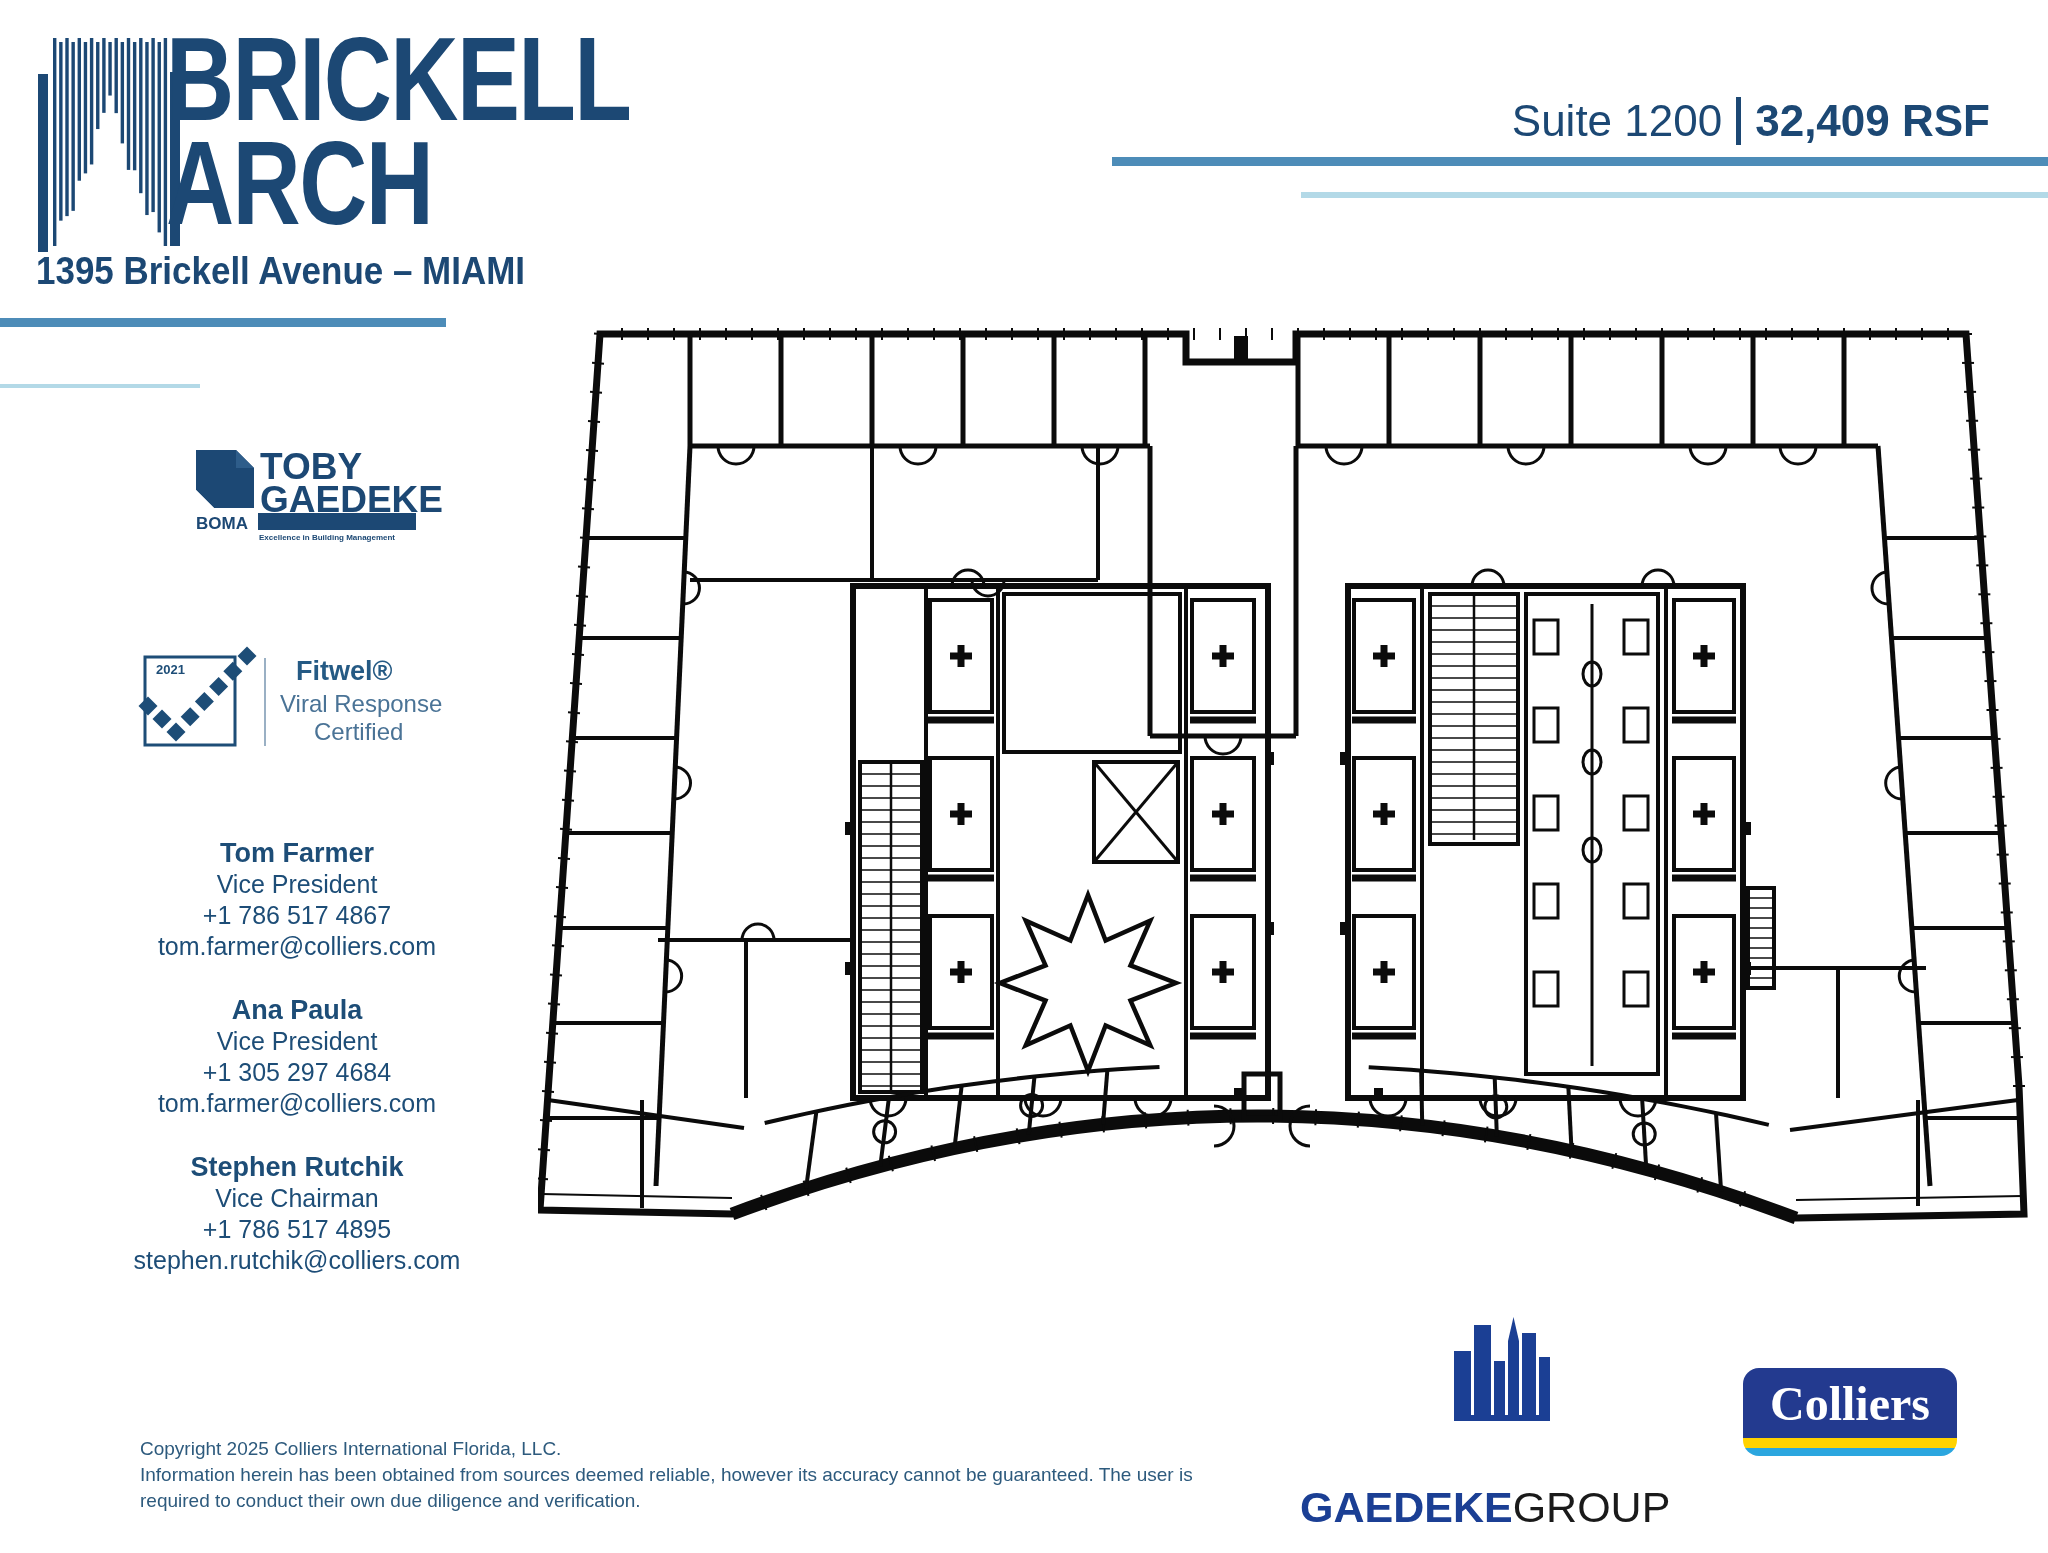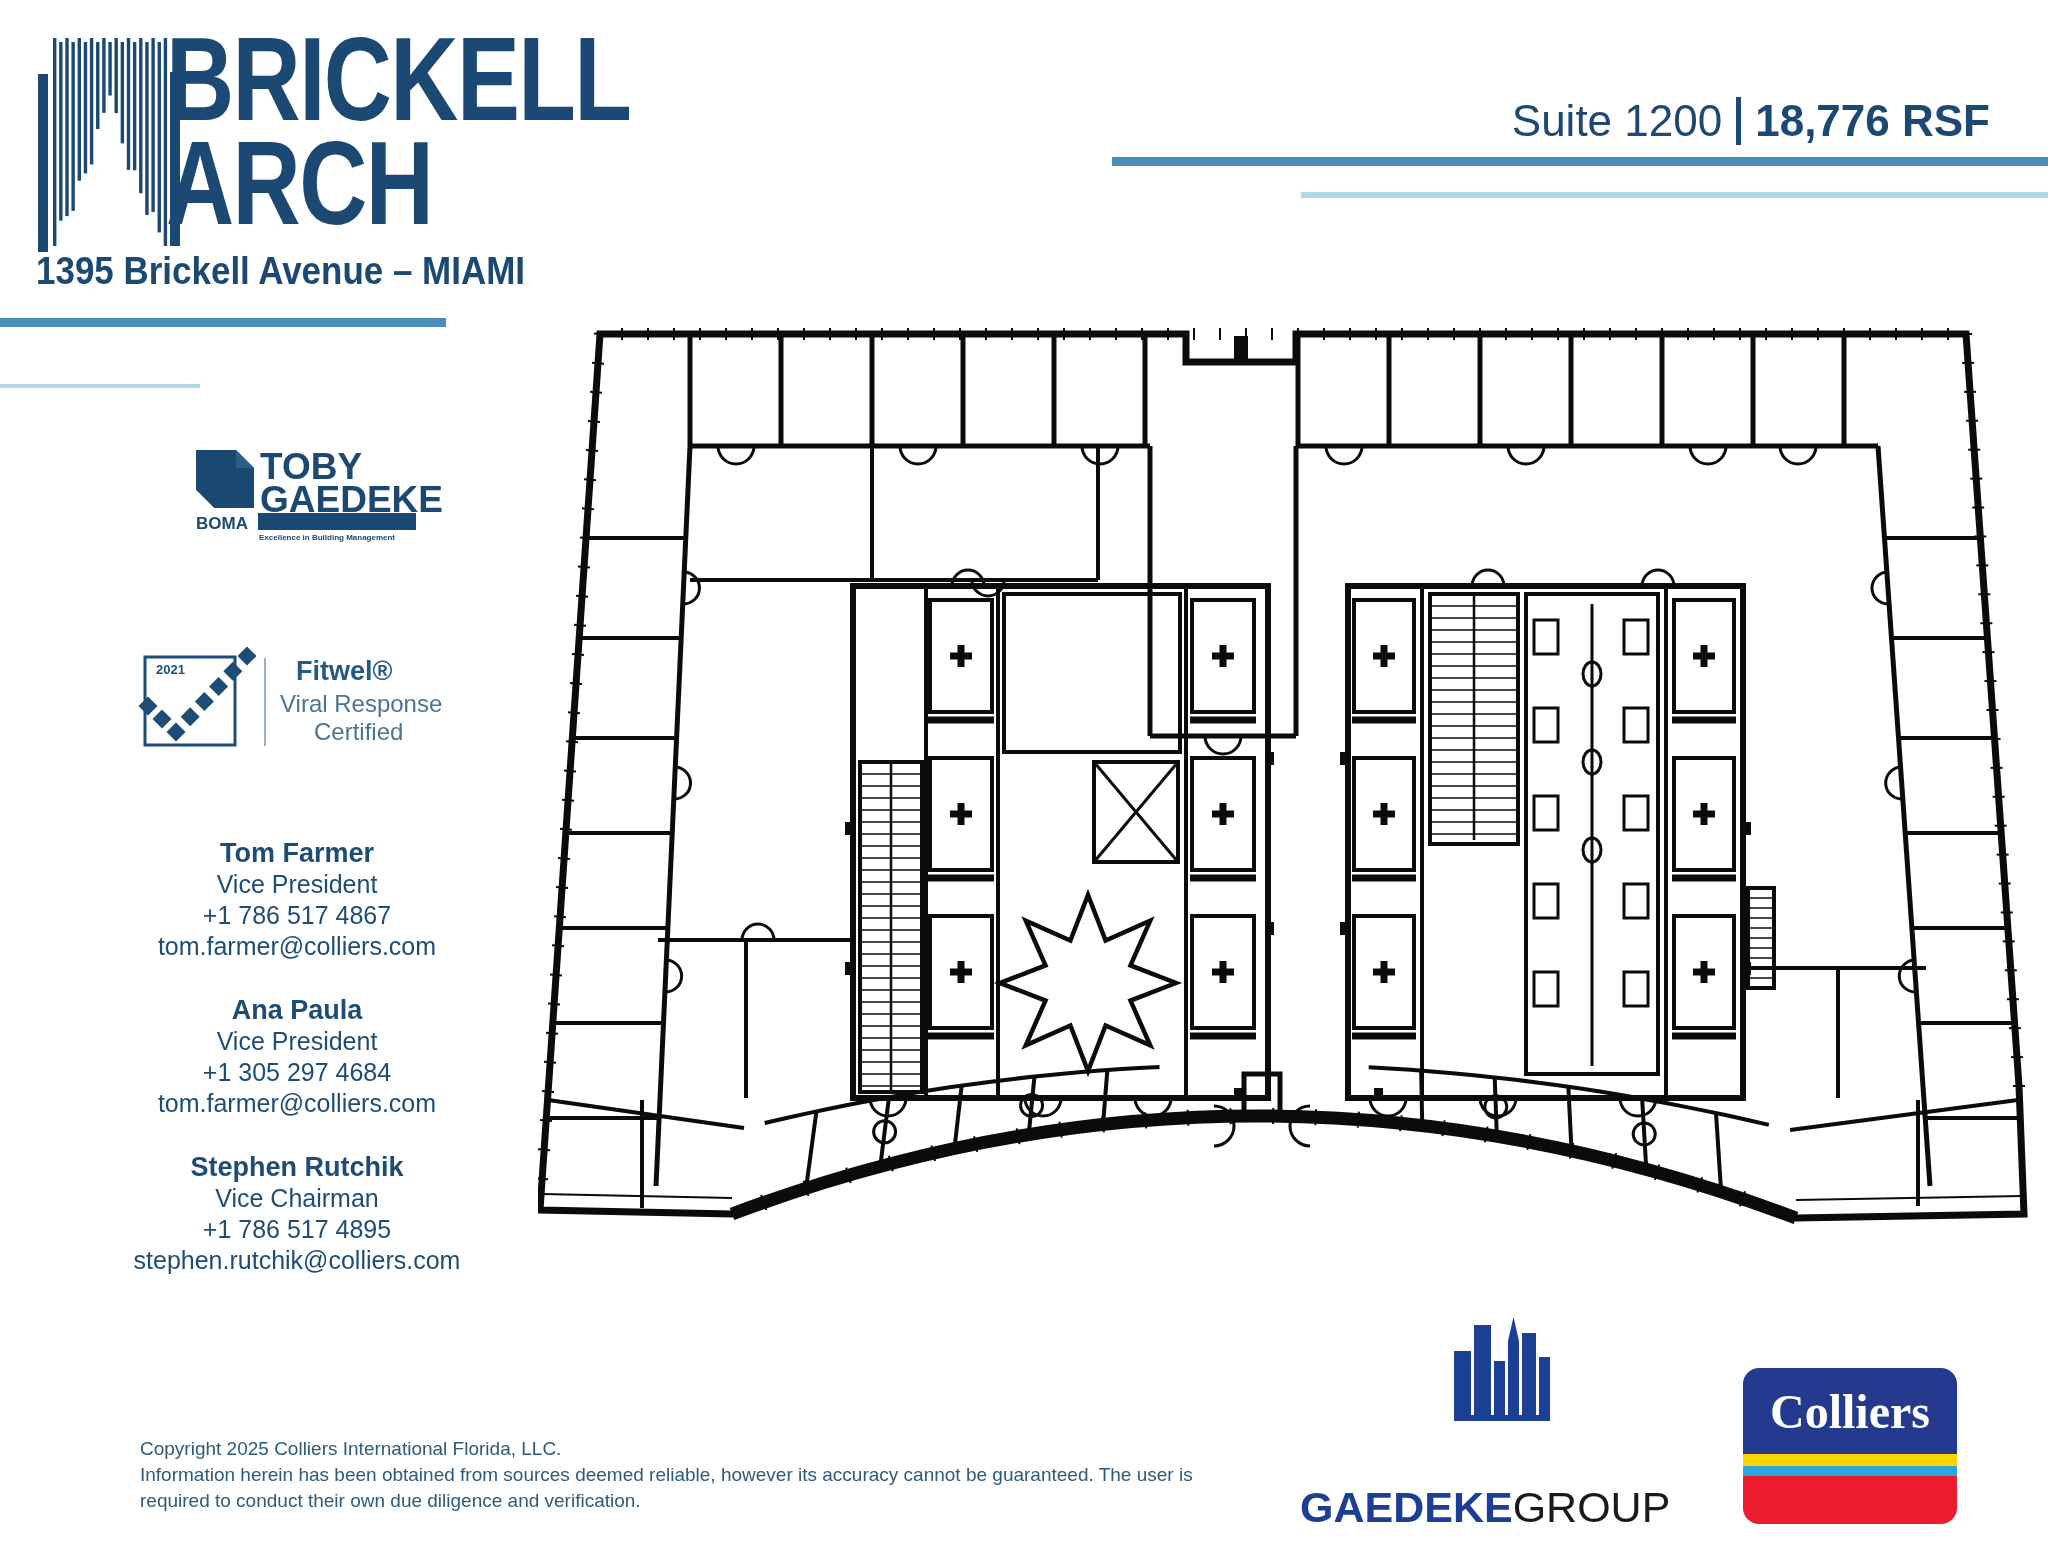--- a/index.html
+++ b/index.html
@@ -41,21 +41,21 @@
   
   #contacts{left:37px;top:838px;width:520px;text-align:center;color:#1d4d77;}
   .contact{margin-bottom:33px;}
   .contact .name{font-size:27px;font-weight:800;line-height:31px;}
   .contact div{font-size:25px;line-height:31px;}
   
   #copyright{left:140px;top:1436px;font-size:19px;line-height:26px;color:#2d5a7d;}
   #gaedeke-text{left:1300px;top:1462px;font-size:43px;white-space:nowrap;margin-top:21px;}
   #gaedeke-text .p1{color:#1b3f94;font-weight:800;}
   #gaedeke-text .p2{color:#1a1a1a;font-weight:400;}
-  #colliers{left:1743px;top:1368px;width:214px;height:156px;border-radius:16px;overflow:hidden;
+  #colliers{left:1743px;top:1368px;width:214px;height:88px;border-radius:16px;overflow:hidden;
     display:flex;flex-direction:column;}
   #colliers .blue{height:86px;background:#233a8f;display:flex;align-items:center;justify-content:center;}
   #colliers .blue span{color:#ffffff;font-family:"Liberation Serif",serif;font-weight:700;font-size:48px;}
   #colliers .s1{height:12px;background:#ffd200;}
   #colliers .s2{height:10px;background:#2ba6df;}
   #colliers .s3{flex:1;background:#ea1c2d;}
 </style>
 </head>
 <body>
 
@@ -84,21 +84,21 @@
   </svg>
 <div class="abs brand-line" id="brand1">BRICKELL</div>
 <div class="abs brand-line" id="brand2">ARCH</div>
 <div class="abs" id="address">1395 Brickell Avenue – MIAMI</div>
 <div class="rule" id="rule-left-1"></div>
 <div class="rule" id="rule-left-2"></div>
 
 <div class="abs" id="suite">
   <span>Suite 1200</span>
   <span class="sep"></span>
-  <span class="rsf">18,776 RSF</span>
+  <span class="rsf">32,409 RSF</span>
 </div>
 <div class="rule" id="rule-right-1"></div>
 <div class="rule" id="rule-right-2"></div>
 
 <div class="abs" id="toby">
   <svg width="58" height="58" viewBox="0 0 58 58" style="position:absolute;left:0;top:0;">
     <polygon points="0,0 58,0 58,58 0,58" fill="#ffffff"></polygon>
     <polygon points="0,0 40,0 58,18 58,58 18,58 0,40" fill="#1c4874"></polygon>
     <polygon points="40,0 58,18 40,18" fill="#2e5d8a"></polygon>
     <polygon points="0,40 18,58 0,58" fill="#ffffff"></polygon>

